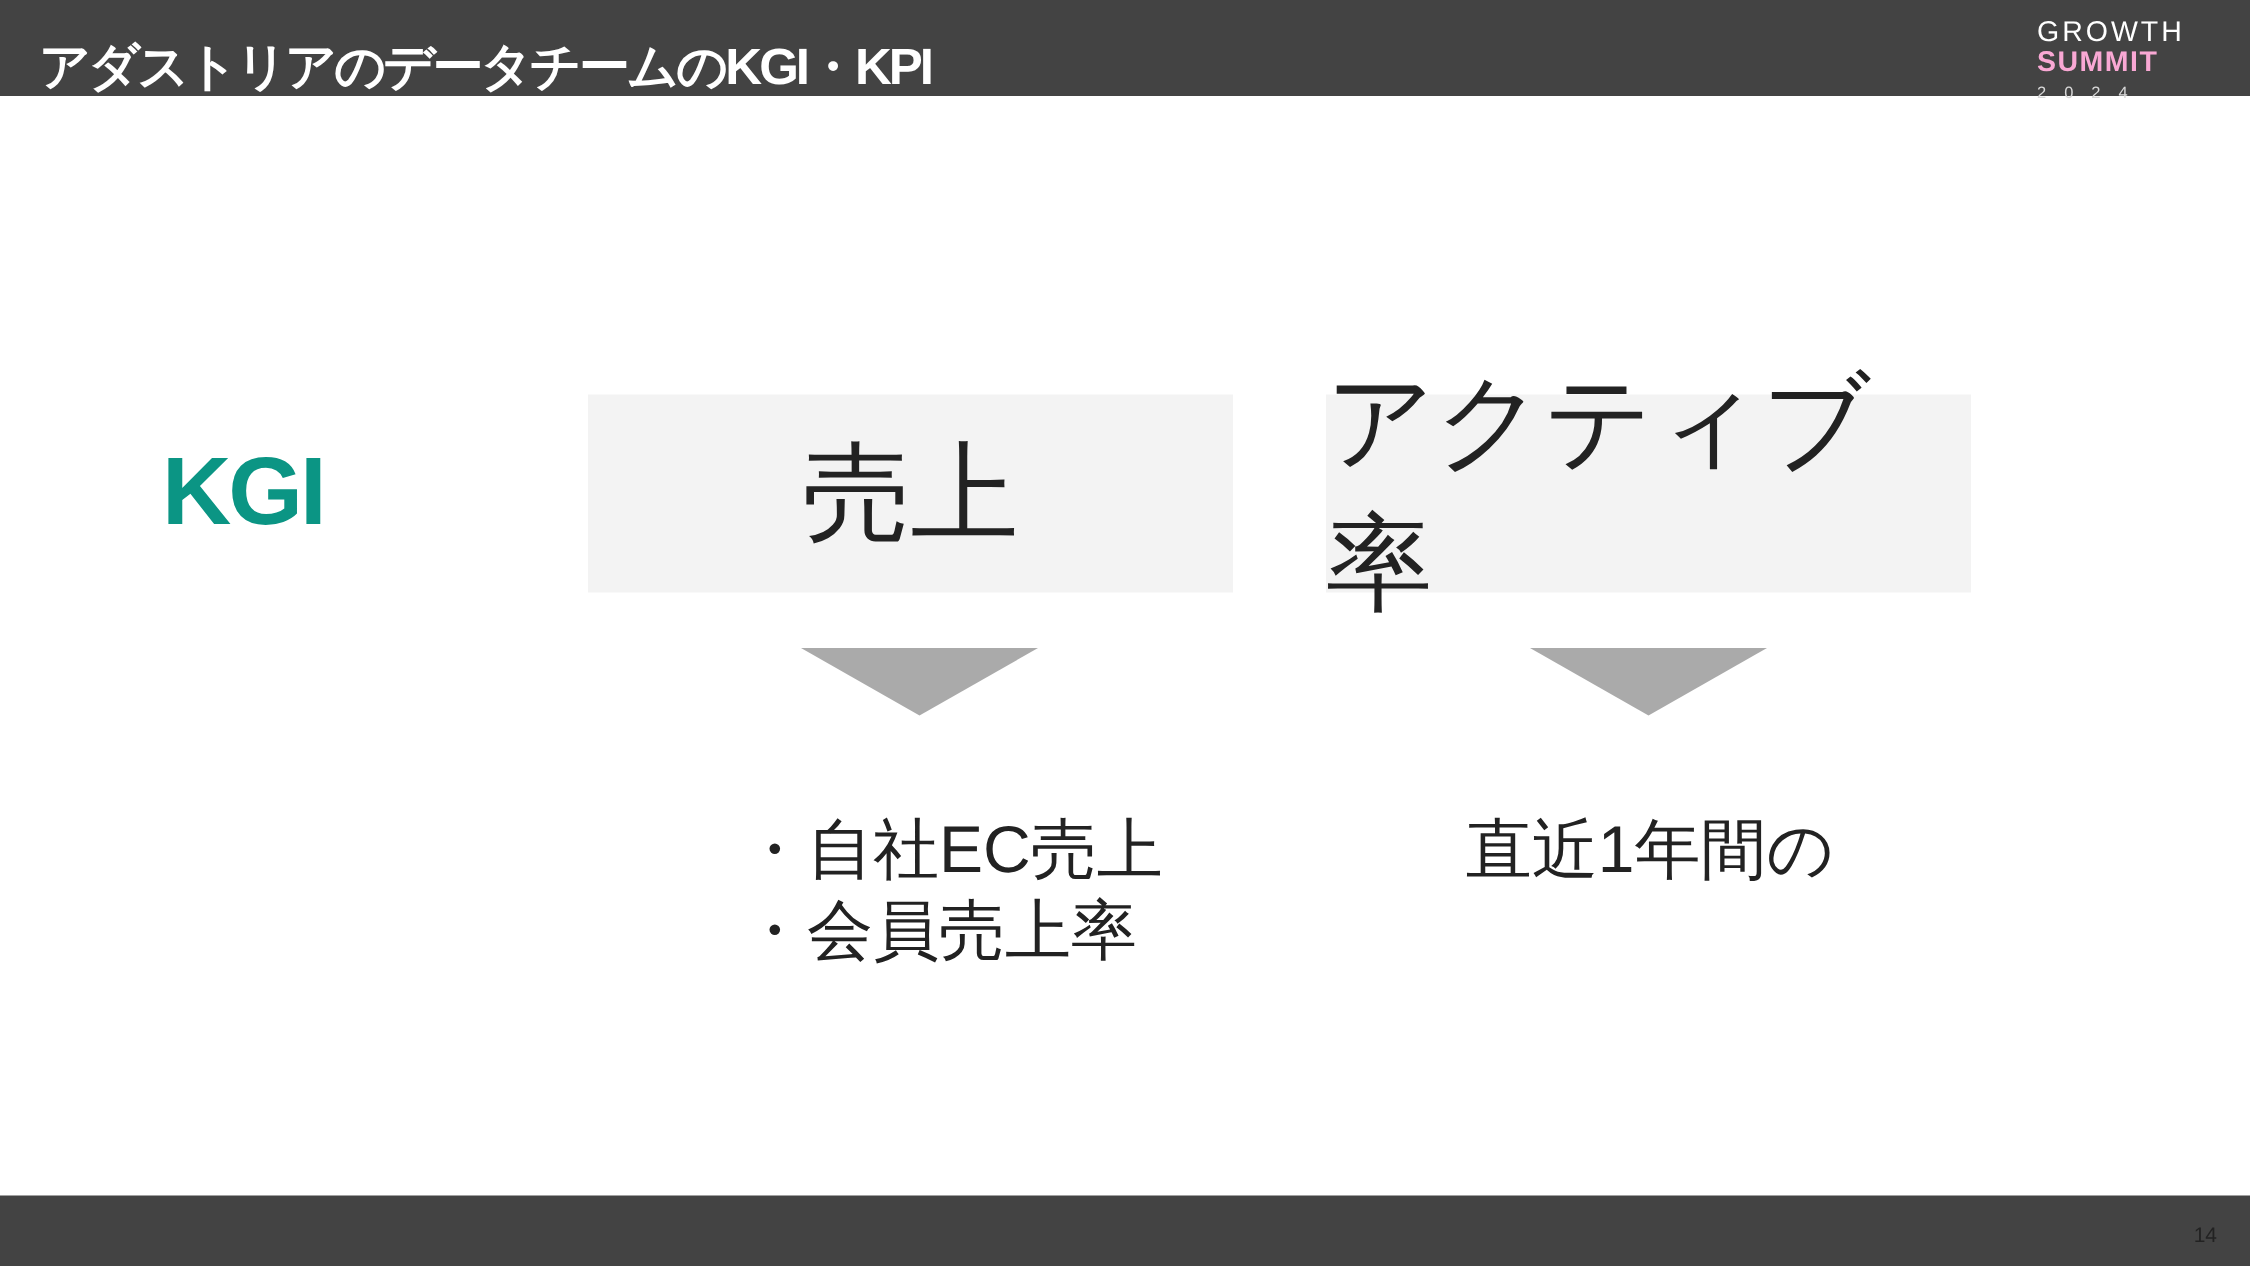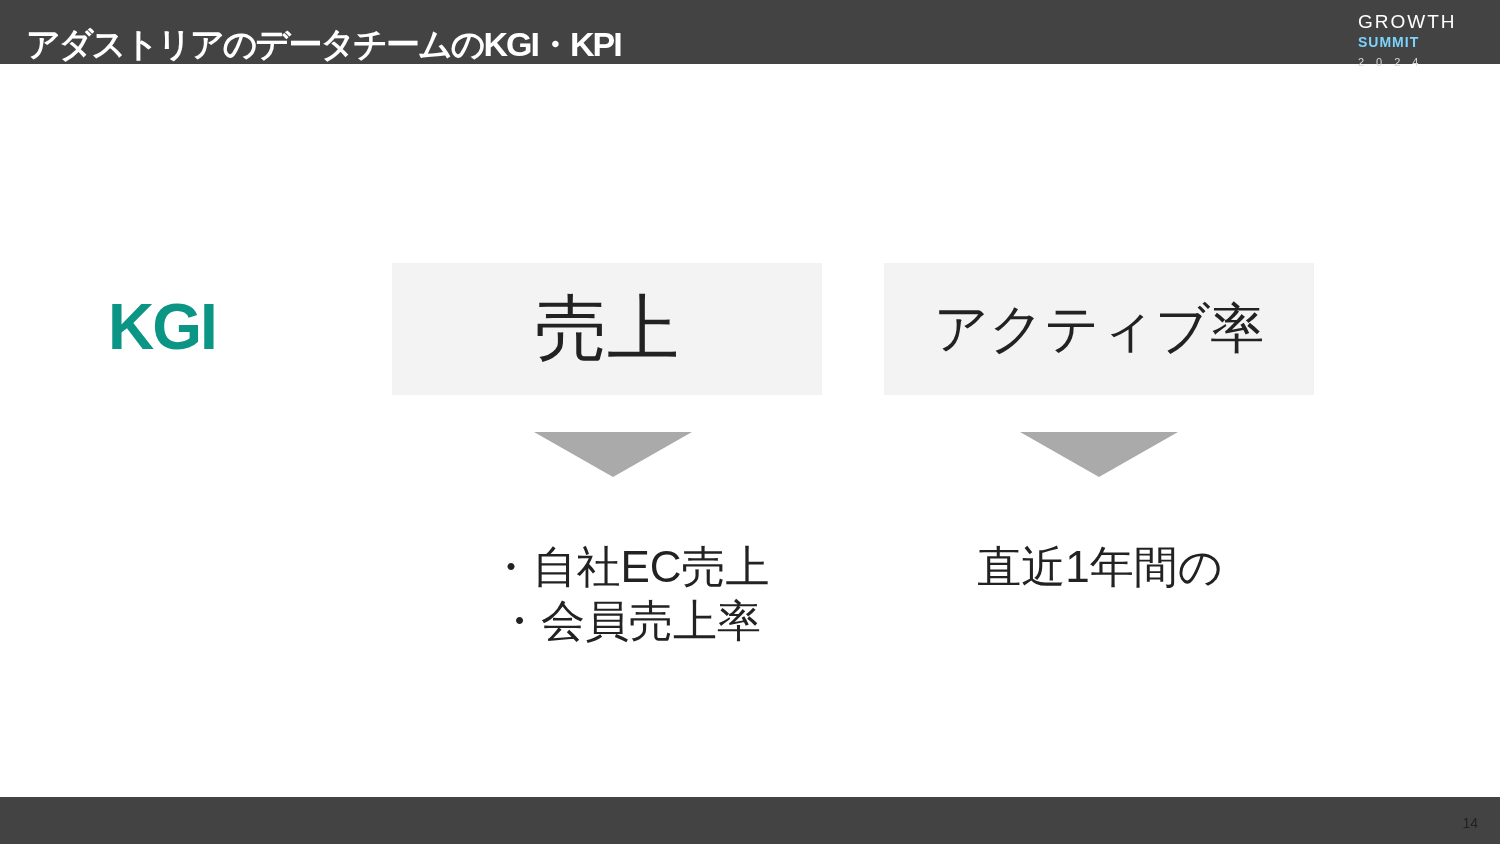--- a/index.html
+++ b/index.html
@@ -3,34 +3,34 @@
   <meta charset="utf-8">
   <style>
     html, body { margin:0; padding:0; }
     body { width:1500px; height:844px; position:relative; background:#ffffff; overflow:hidden;
            font-family:"Liberation Sans","DejaVu Sans",sans-serif; }
     .header { position:absolute; left:0; top:0; width:1500px; height:64px; background:#434343; }
     .title { position:absolute; left:26px; top:22px; color:#ffffff; font-size:34px; font-weight:bold;
              letter-spacing:-2px; white-space:nowrap; }
     .logo { position:absolute; left:1358px; top:12px; width:100px; text-align:left; }
     .logo .l1 { color:#ffffff; font-size:19px; letter-spacing:2px; line-height:20px; }
-    .logo .l2 { color:#7dd3fc; font-size:14px; font-weight:bold; letter-spacing:1px; line-height:20px; }
+    .logo .l2 { color:#f9a8d4; font-size:19px; font-weight:bold; letter-spacing:1px; line-height:20px; }
     .logo .l3 { color:#d8d8d8; font-size:11px; letter-spacing:12px; line-height:16px; margin-top:2px; }
     .kgi { position:absolute; left:108px; top:290px; color:#0b9584; font-size:64px; font-weight:bold;
            letter-spacing:-2px; }
     .box { position:absolute; top:263px; width:430px; height:132px; background:#f3f3f3;
            display:flex; align-items:center; justify-content:center; color:#222222; }
     .box1 { left:392px; font-size:72px; }
-    .box2 { left:884px; font-size:54px; }
+    .box2 { left:884px; font-size:71px; }
     .arrow { position:absolute; top:432px; width:0; height:0;
              border-left:79px solid transparent; border-right:79px solid transparent;
              border-top:45px solid #aaaaaa; }
     .a1 { left:534px; } .a2 { left:1020px; }
     .sub { position:absolute; top:540px; color:#222222; font-size:44px; line-height:54px; }
-    .sub1 { left:484px; width:290px; text-align:center; }
+    .sub1 { left:494px; width:290px; text-align:left; }
     .sub2 { left:930px; width:340px; text-align:center; }
     .footer { position:absolute; left:0; top:797px; width:1500px; height:47px; background:#434343; }
     .pagenum { position:absolute; right:22px; top:18px; color:#222222; font-size:14px; }
   </style>
 </head>
 <body>
 
 <div class="header">
   <div class="title">アダストリアのデータチームのKGI・KPI</div>
   <div class="logo">

